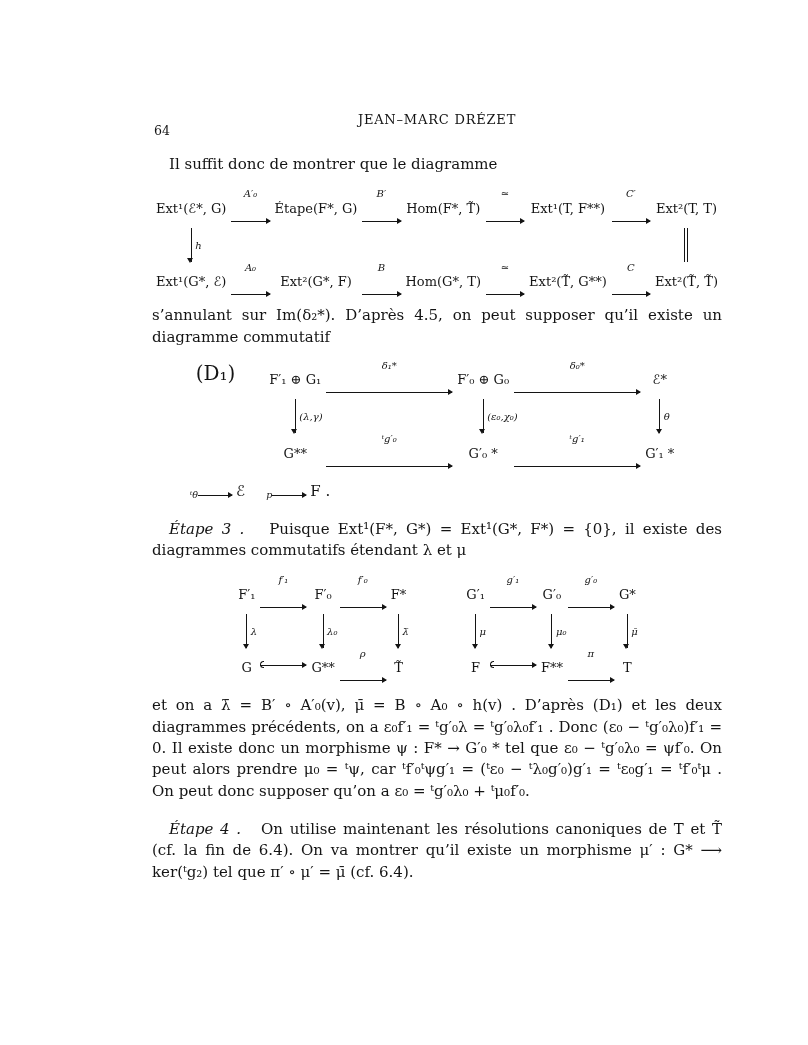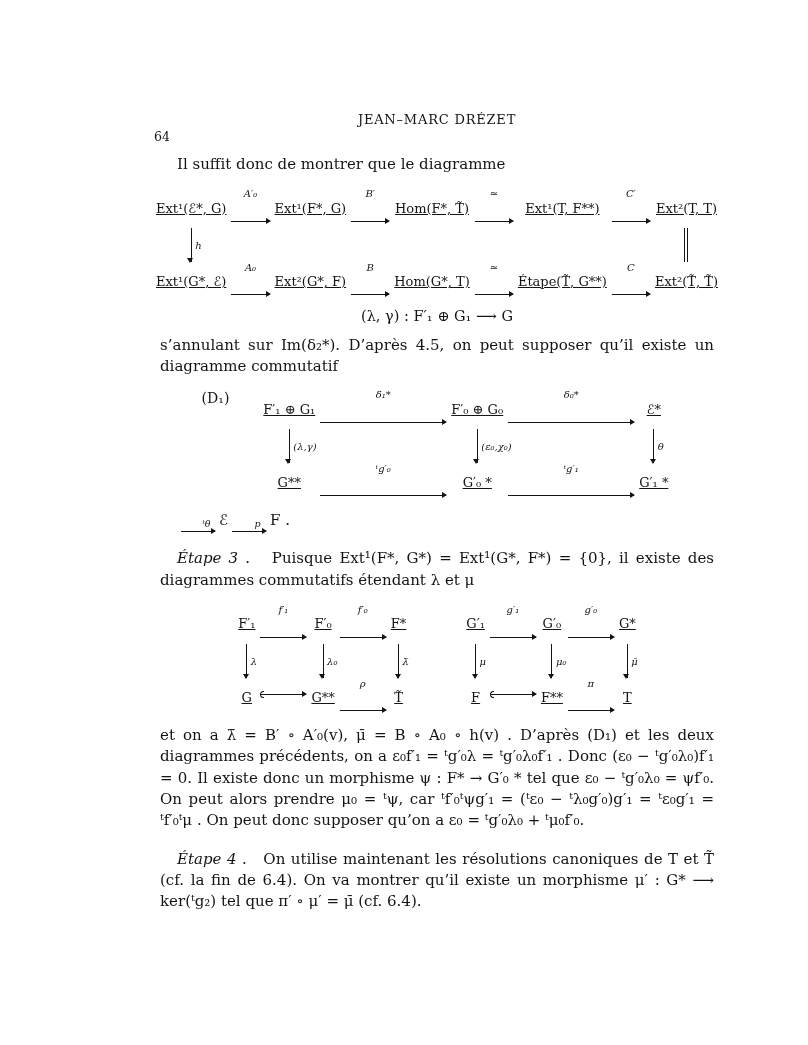--- a/index.html
+++ b/index.html
@@ -5,31 +5,31 @@
   html,body{margin:0;padding:0;}
   body{
     width:808px;height:1045px;background:#ffffff;color:#141414;
     font-family:"DejaVu Serif","DejaVu Sans",serif;font-size:15px;
     overflow:hidden;
   }
   .page{position:relative;box-sizing:border-box;height:100%;
     padding:112px 86px 0 152px;}
   
   .hdr{position:relative;height:18px;}
-  .pageno{position:absolute;left:2px;top:17px;font-size:12.5px;}
+  .pageno{position:absolute;left:2px;top:11px;font-size:12.5px;}
   .rtitle{text-align:center;font-size:13px;letter-spacing:0.8px;}
   
-  p{margin:8px;text-align:justify;line-height:1.42;}
+  p{margin:0;text-align:justify;line-height:1.42;}
   .indent{text-indent:17px;}
   .center{text-align:center;}
   .etape{font-style:italic;}
   .mathline{font-size:14.5px;}
   
   .cd{display:grid;justify-content:center;align-items:center;}
-  .nd{text-align:center;white-space:nowrap;padding:1px 4px;font-size:13px;text-decoration:underline;}
+  .nd{text-align:center;white-space:nowrap;padding:1px 4px;font-size:13px;}
   .ha{display:flex;flex-direction:column;align-items:center;justify-content:flex-end;
       padding:0 1px;min-width:30px;gap:20px;}
   .al{font-size:10px;line-height:1.15;font-style:italic;white-space:nowrap;}
   .ln{position:relative;width:100%;height:1px;background:#141414;margin:1px 0 6px 0;}
   .ln::after{content:"";position:absolute;right:-1px;top:-3px;width:0;height:0;
       border-top:3.5px solid transparent;border-bottom:3.5px solid transparent;
       border-left:5px solid #141414;}
   .ln.hook::before{content:"";position:absolute;left:0;top:-3.5px;width:4px;height:7px;
       border:1px solid #141414;border-right:none;
       border-radius:4px 0 0 4px;box-sizing:border-box;}
@@ -39,25 +39,25 @@
       border-left:3.5px solid transparent;border-right:3.5px solid transparent;
       border-top:5px solid #141414;}
   .vl{position:absolute;left:calc(50% + 4px);top:50%;transform:translateY(-50%);
       font-size:10px;font-style:italic;white-space:nowrap;}
   .eqbar{width:4px;height:34px;border-left:1.3px solid #141414;border-right:1.3px solid #141414;
       box-sizing:border-box;margin:0 auto;}
   .sp{min-height:1px;}
   .cd1{grid-template-columns:auto 1fr auto 1fr auto 1fr auto 1fr auto;width:100%;margin:13px 0 4px 0;}
   .cdD1{grid-template-columns:auto 128px auto 128px auto;}
   .d1wrap{display:flex;justify-content:center;align-items:flex-start;gap:30px;margin:12px 0 6px 0;}
-  .d1label{font-size:14px;margin-top:1px;}
+  .d1label{font-size:20px;margin-top:1px;}
   .cdp{grid-template-columns:auto 48px auto 48px auto;}
   .pairwrap{display:flex;justify-content:center;gap:52px;margin:13px 0 8px 0;}
   
-  .iar{display:inline-flex;flex-direction:column;align-items:center;margin:0 4px;
+  .iar{display:inline-flex;flex-direction:row;align-items:center;margin:0 4px;
       vertical-align:-2px;}
   .iar .al{font-size:9.5px;}
   .iar .iln{position:relative;width:34px;height:1px;background:#141414;margin-top:1px;}
   .iar .iln::after{content:"";position:absolute;right:-1px;top:-3px;width:0;height:0;
       border-top:3.5px solid transparent;border-bottom:3.5px solid transparent;
       border-left:5px solid #141414;}
 </style>
 </head>
 <body>
 
@@ -70,21 +70,21 @@
 
   <p class="indent" style="margin-top:24px;">Il suffit donc de montrer que le diagramme</p>
 
   <div class="cd cd1">
 
     <div class="nd">Ext¹(ℰ*, G)</div>
     <div class="ha">
         <span class="al">A′₀</span>
         <span class="ln"></span>
       </div>
-    <div class="nd">Ext¹(F*, G)</div>
+    <div class="nd">Étape(F*, G)</div>
     <div class="ha">
         <span class="al">B′</span>
         <span class="ln"></span>
       </div>
     <div class="nd">Hom(F*, T̃)</div>
     <div class="ha">
         <span class="al" style="font-style:normal;">≃</span>
         <span class="ln"></span>
       </div>
     <div class="nd">Ext¹(T, F**)</div>
@@ -115,31 +115,30 @@
     <div class="nd">Ext²(G*, F)</div>
     <div class="ha">
         <span class="al">B</span>
         <span class="ln"></span>
       </div>
     <div class="nd">Hom(G*, T)</div>
     <div class="ha">
         <span class="al" style="font-style:normal;">≃</span>
         <span class="ln"></span>
       </div>
-    <div class="nd">Étape(T̃, G**)</div>
+    <div class="nd">Ext²(T̃, G**)</div>
     <div class="ha">
         <span class="al">C</span>
         <span class="ln"></span>
       </div>
     <div class="nd">Ext²(T̃, T̃)</div>
   </div>
 
 
 
-  <p class="center mathline" style="margin:5px 0;">(λ, γ) : F′₁ ⊕ G₁ ⟶ G</p>
 
   <p>s’annulant sur Im(δ₂*).  D’après 4.5, on peut supposer qu’il existe un diagramme commutatif</p>
 
   <div class="d1wrap">
     <div class="d1label">(D₁)</div>
     <div class="cd cdD1">
       <div class="nd">F′₁ ⊕ G₁</div>
       <div class="ha">
           <span class="al">δ₁*</span>
           <span class="ln"></span>

